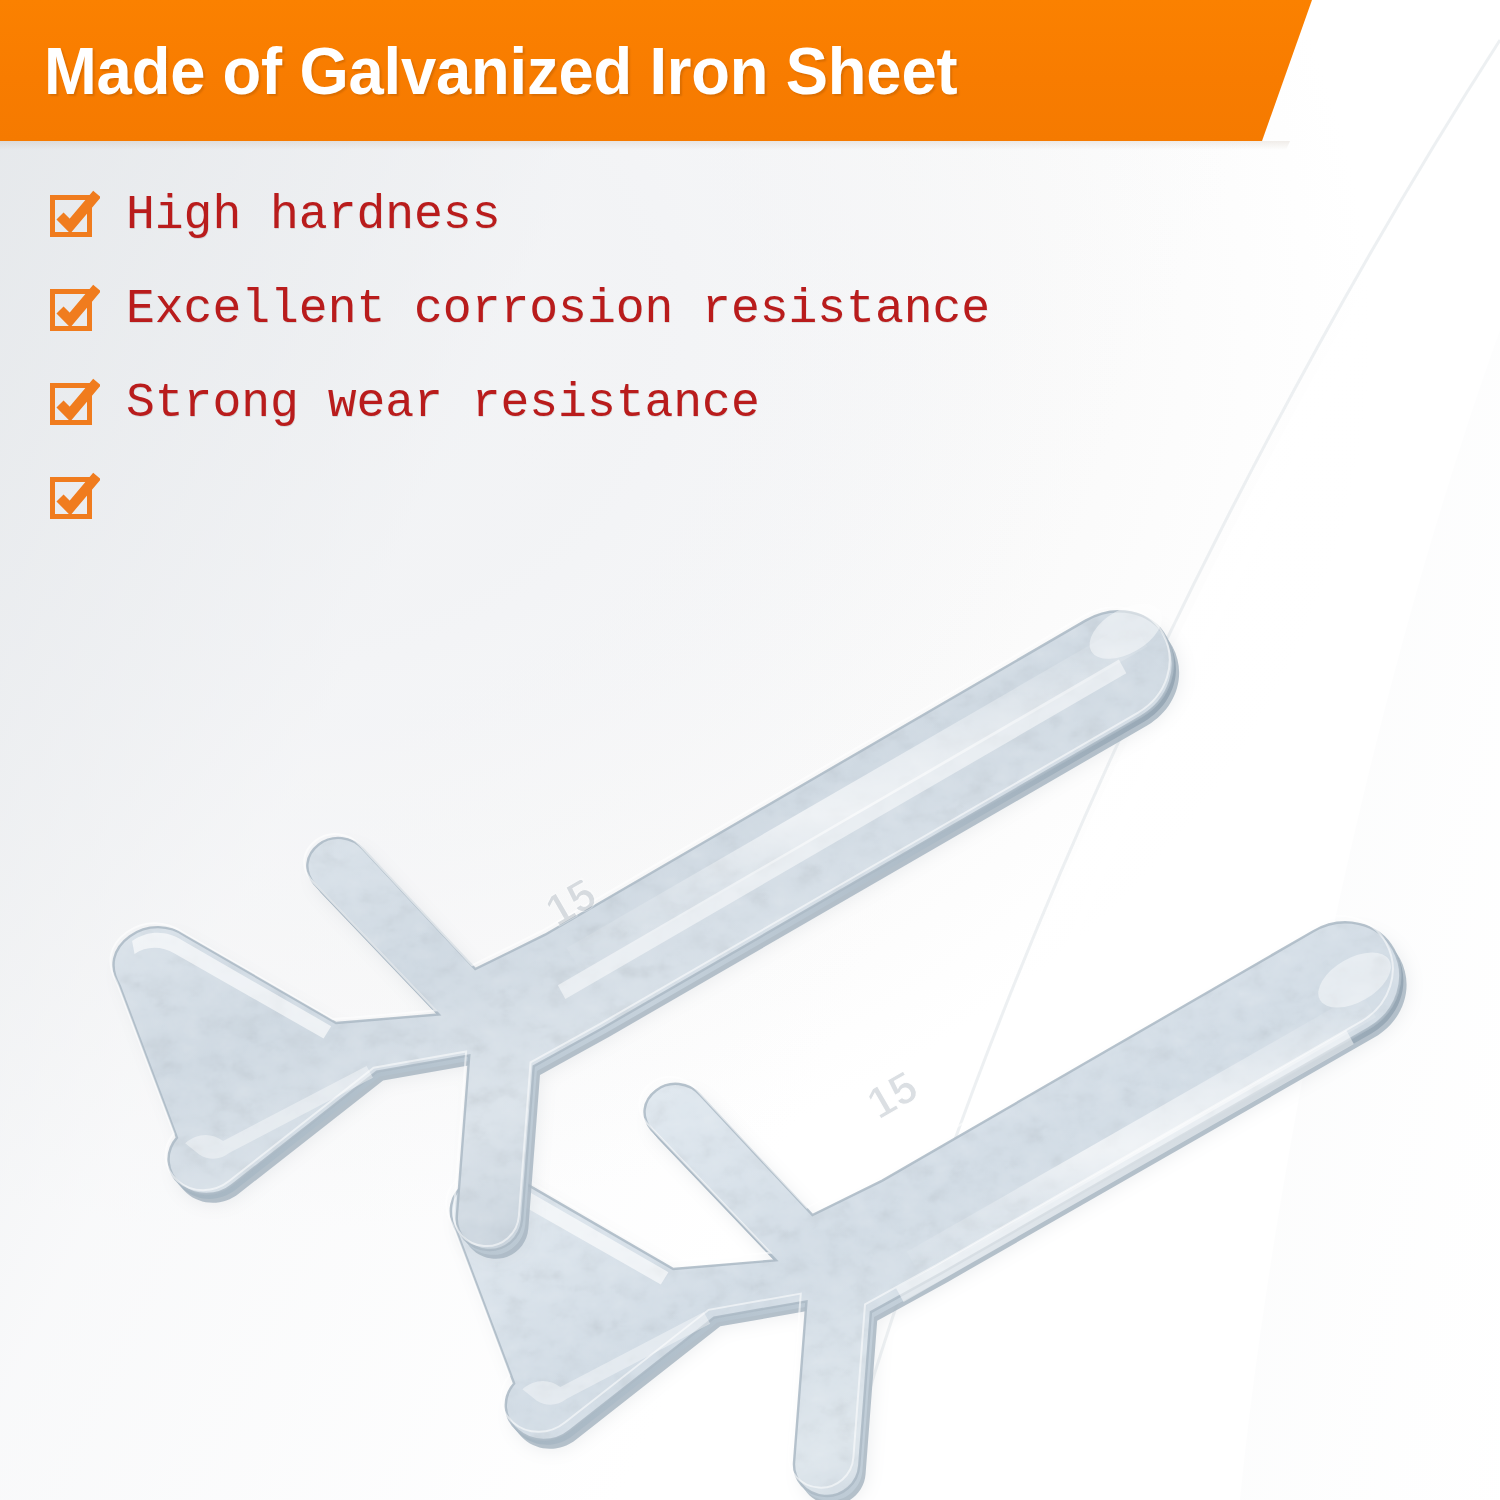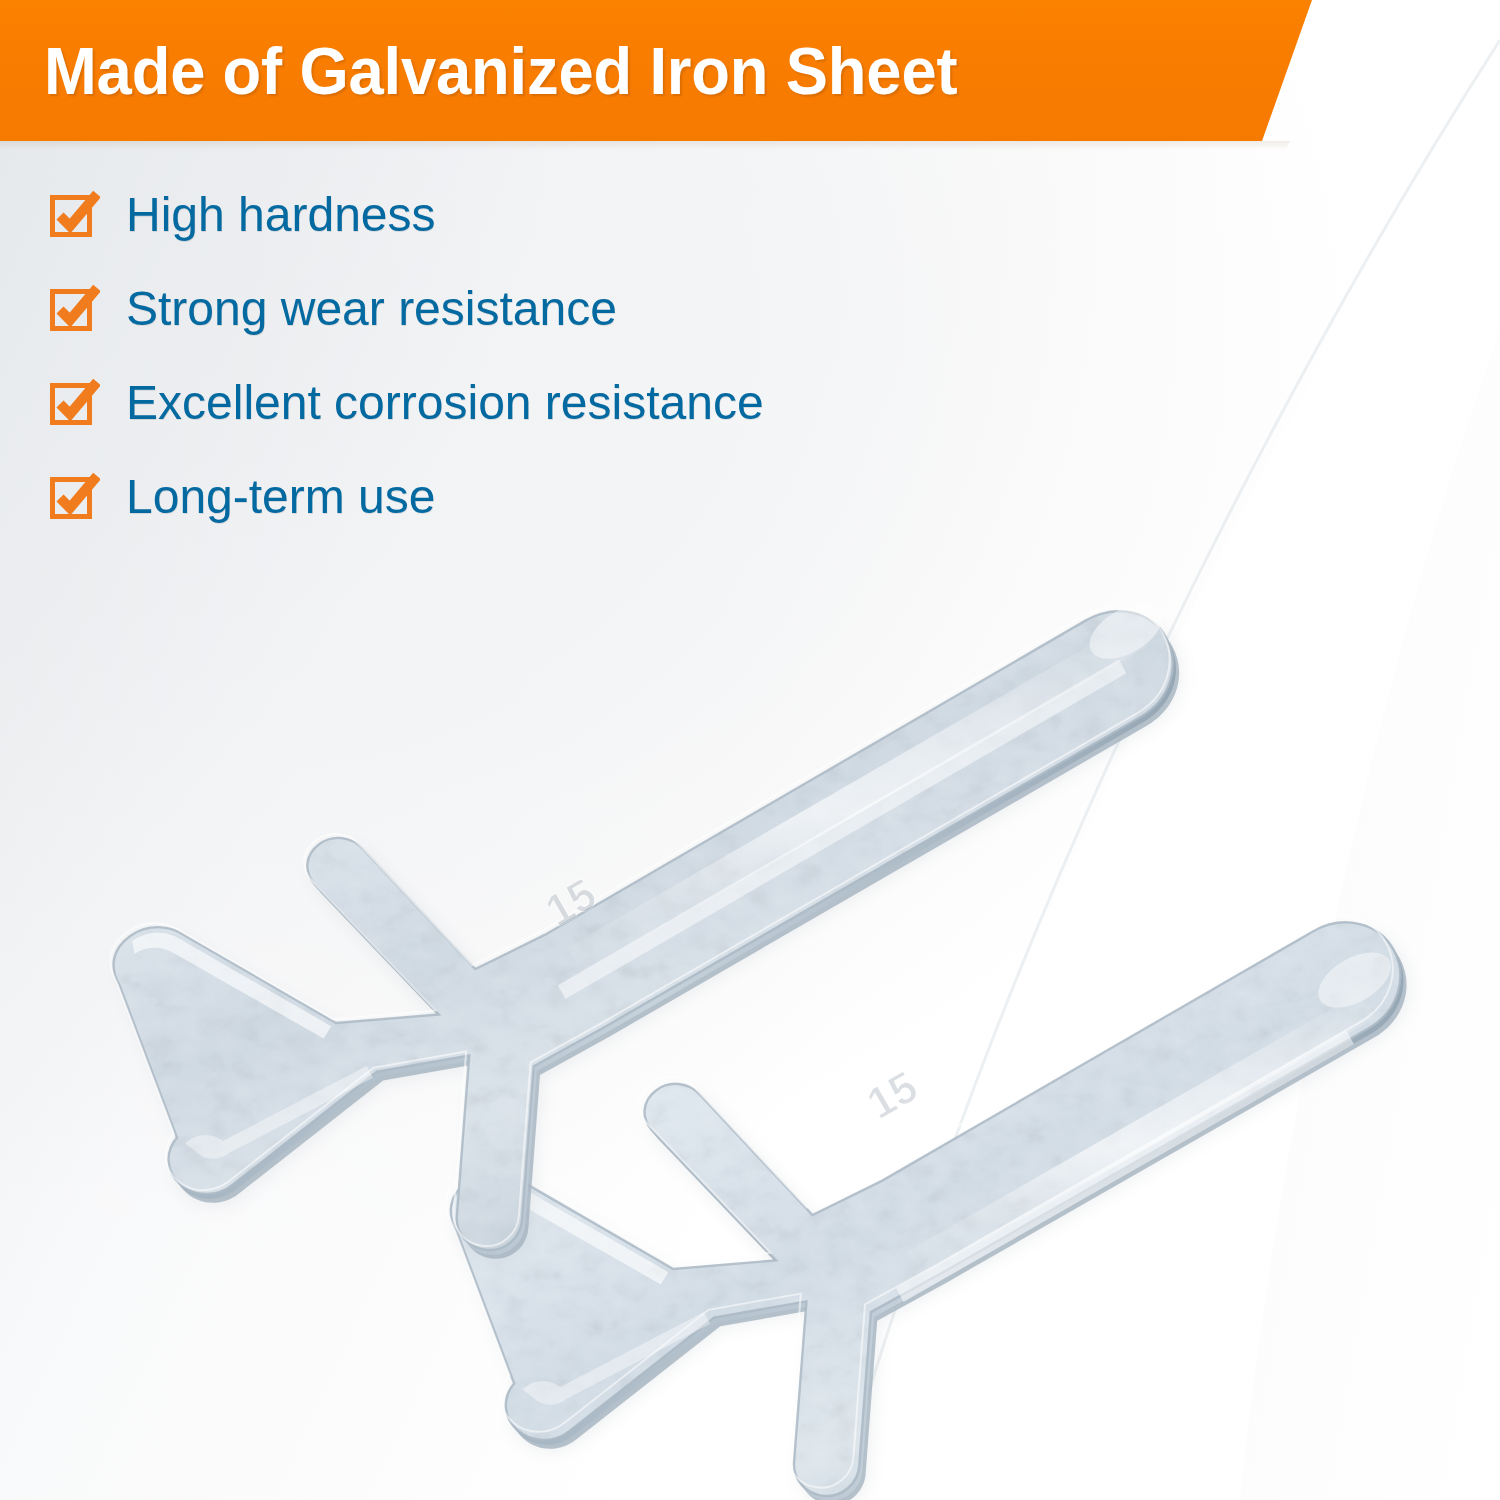--- a/index.html
+++ b/index.html
@@ -94,24 +94,24 @@
   }
   .check-icon {
     width: 52px;
     height: 52px;
     flex: 0 0 52px;
     margin-right: 26px;
     position: relative;
   }
   .check-icon svg { display: block; }
   .feature-label {
-    font-family: Liberation Sans, sans-serif;
+    font-family: Liberation Mono, monospace;
     font-size: 48px;
     font-weight: normal;
-    color: #0369a1;
+    color: #b91c1c;
     line-height: 1;
     white-space: nowrap;
     text-shadow: 0.5px 0.5px 0 rgba(0,0,0,0.10);
   }
 
   
   .tools {
     position: absolute;
     inset: 0;
     z-index: 3;
@@ -332,39 +332,38 @@
       <span class="feature-label">High hardness</span>
     </div>
 
     <div class="feature-row">
       <span class="check-icon">
         <svg width="52" height="52" viewBox="0 0 52 52" xmlns="http://www.w3.org/2000/svg">
           <rect x="4.5" y="8.5" width="37" height="37" fill="none" stroke="#F07C1E" stroke-width="5"></rect>
           <path d="M12 27 L22 37 L49 5" fill="none" stroke="#F07C1E" stroke-width="10" stroke-linecap="butt" stroke-linejoin="miter"></path>
         </svg>
       </span>
-      <span class="feature-label">Strong wear resistance</span>
+      <span class="feature-label">Excellent corrosion resistance</span>
     </div>
 
     <div class="feature-row">
       <span class="check-icon">
         <svg width="52" height="52" viewBox="0 0 52 52" xmlns="http://www.w3.org/2000/svg">
           <rect x="4.5" y="8.5" width="37" height="37" fill="none" stroke="#F07C1E" stroke-width="5"></rect>
           <path d="M12 27 L22 37 L49 5" fill="none" stroke="#F07C1E" stroke-width="10" stroke-linecap="butt" stroke-linejoin="miter"></path>
         </svg>
       </span>
-      <span class="feature-label">Excellent corrosion resistance</span>
+      <span class="feature-label">Strong wear resistance</span>
     </div>
 
 
     <div class="feature-row">
       <span class="check-icon">
         <svg width="52" height="52" viewBox="0 0 52 52" xmlns="http://www.w3.org/2000/svg">
           <rect x="4.5" y="8.5" width="37" height="37" fill="none" stroke="#F07C1E" stroke-width="5"></rect>
           <path d="M12 27 L22 37 L49 5" fill="none" stroke="#F07C1E" stroke-width="10" stroke-linecap="butt" stroke-linejoin="miter"></path>
         </svg>
       </span>
-      <span class="feature-label">Long-term use</span>
     </div>
 
   </div>
 
 </div>
 
 </body></html>

